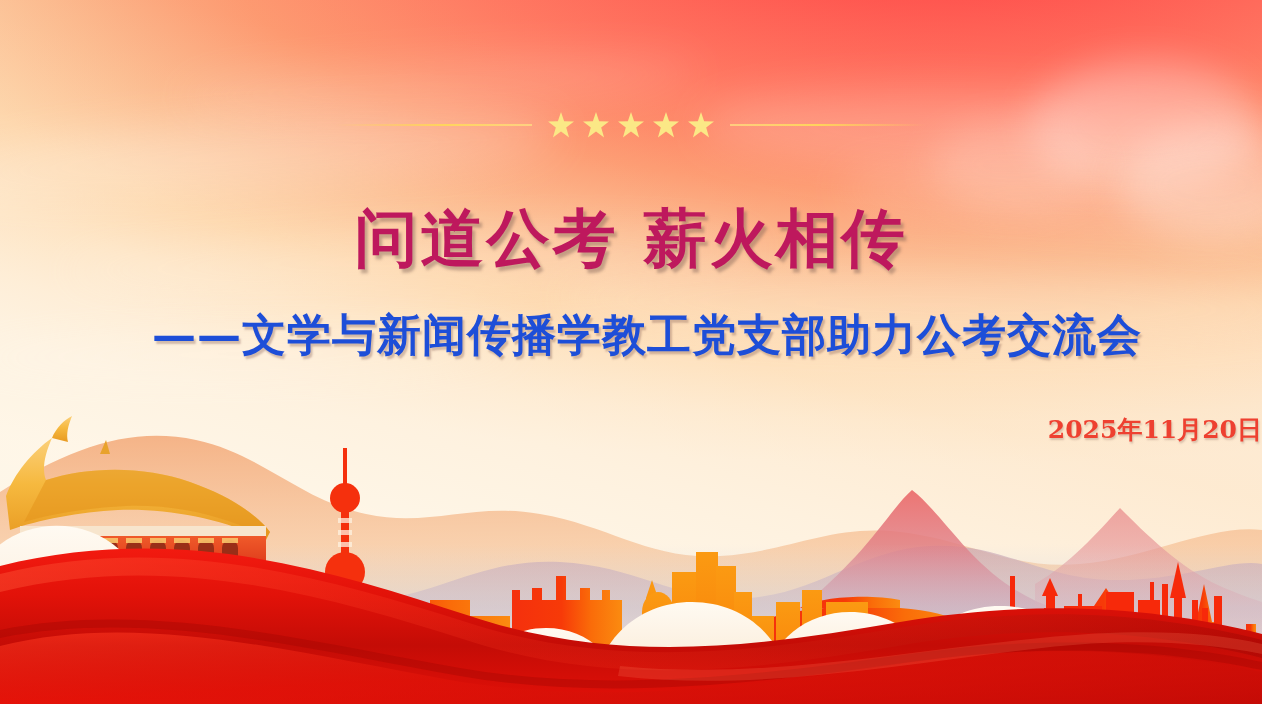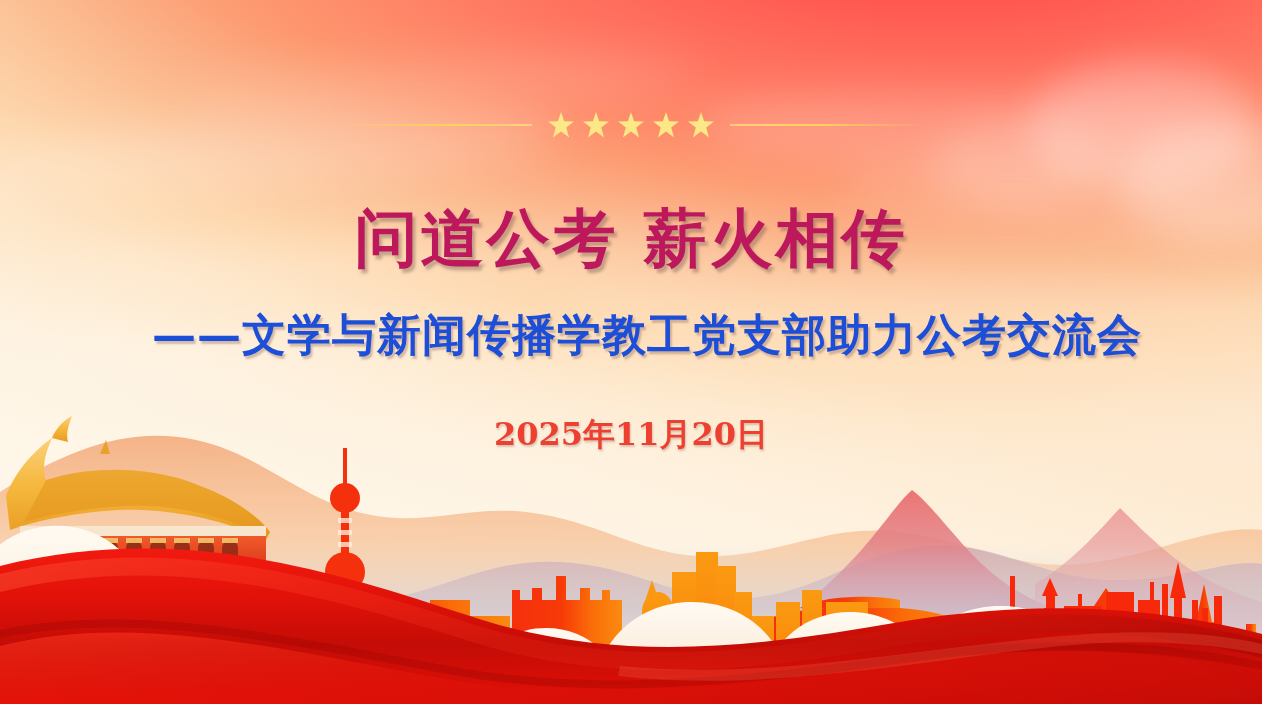--- a/index.html
+++ b/index.html
@@ -150,25 +150,26 @@
     text-shadow: 2px 3px 2px rgba(140,100,90,0.38);
     white-space: nowrap;
   }
 
   .date {
     position: absolute;
     left: 0;
     top: 413px;
     width: 100%;
     font-family: "DejaVu Serif", "Liberation Serif", serif;
-    font-size: 32px;
+    font-size: 25px;
     font-weight: 700;
     color: #ee4030;
     text-shadow: 1px 2px 2px rgba(150,110,95,0.35);
     white-space: nowrap;
+    text-align: right;
   }
 </style>
 </head>
 <body>
 
 <div id="poster">
 
   <div class="sky"></div>
   <div class="sky-wash"></div>
 

